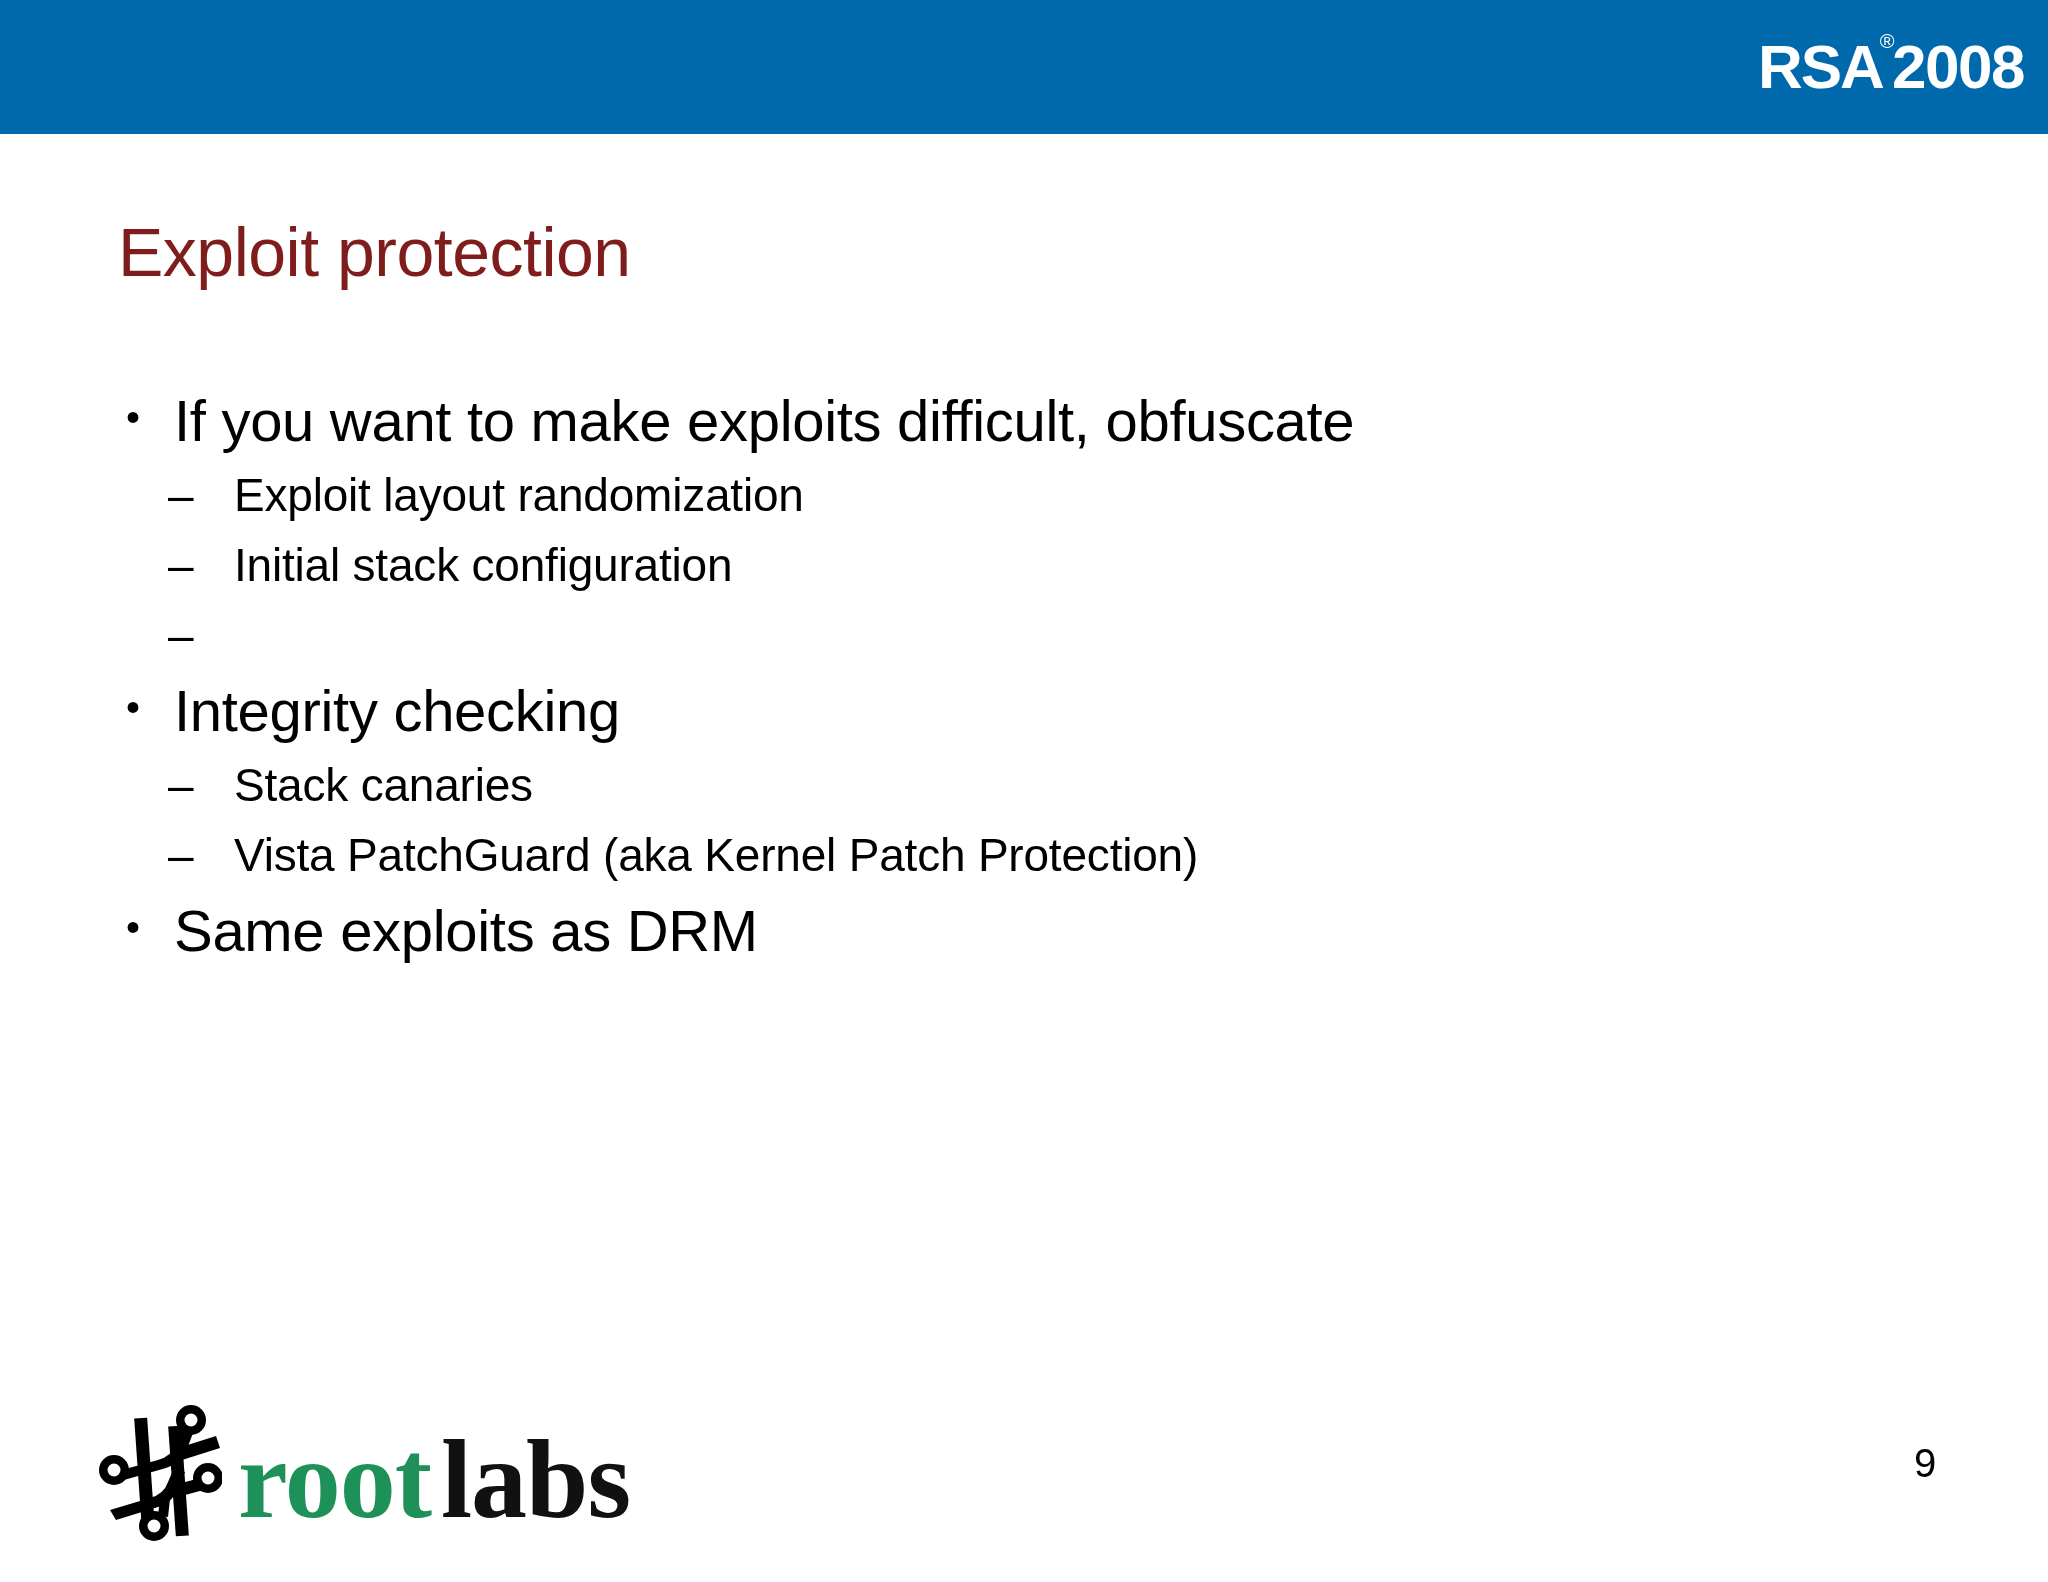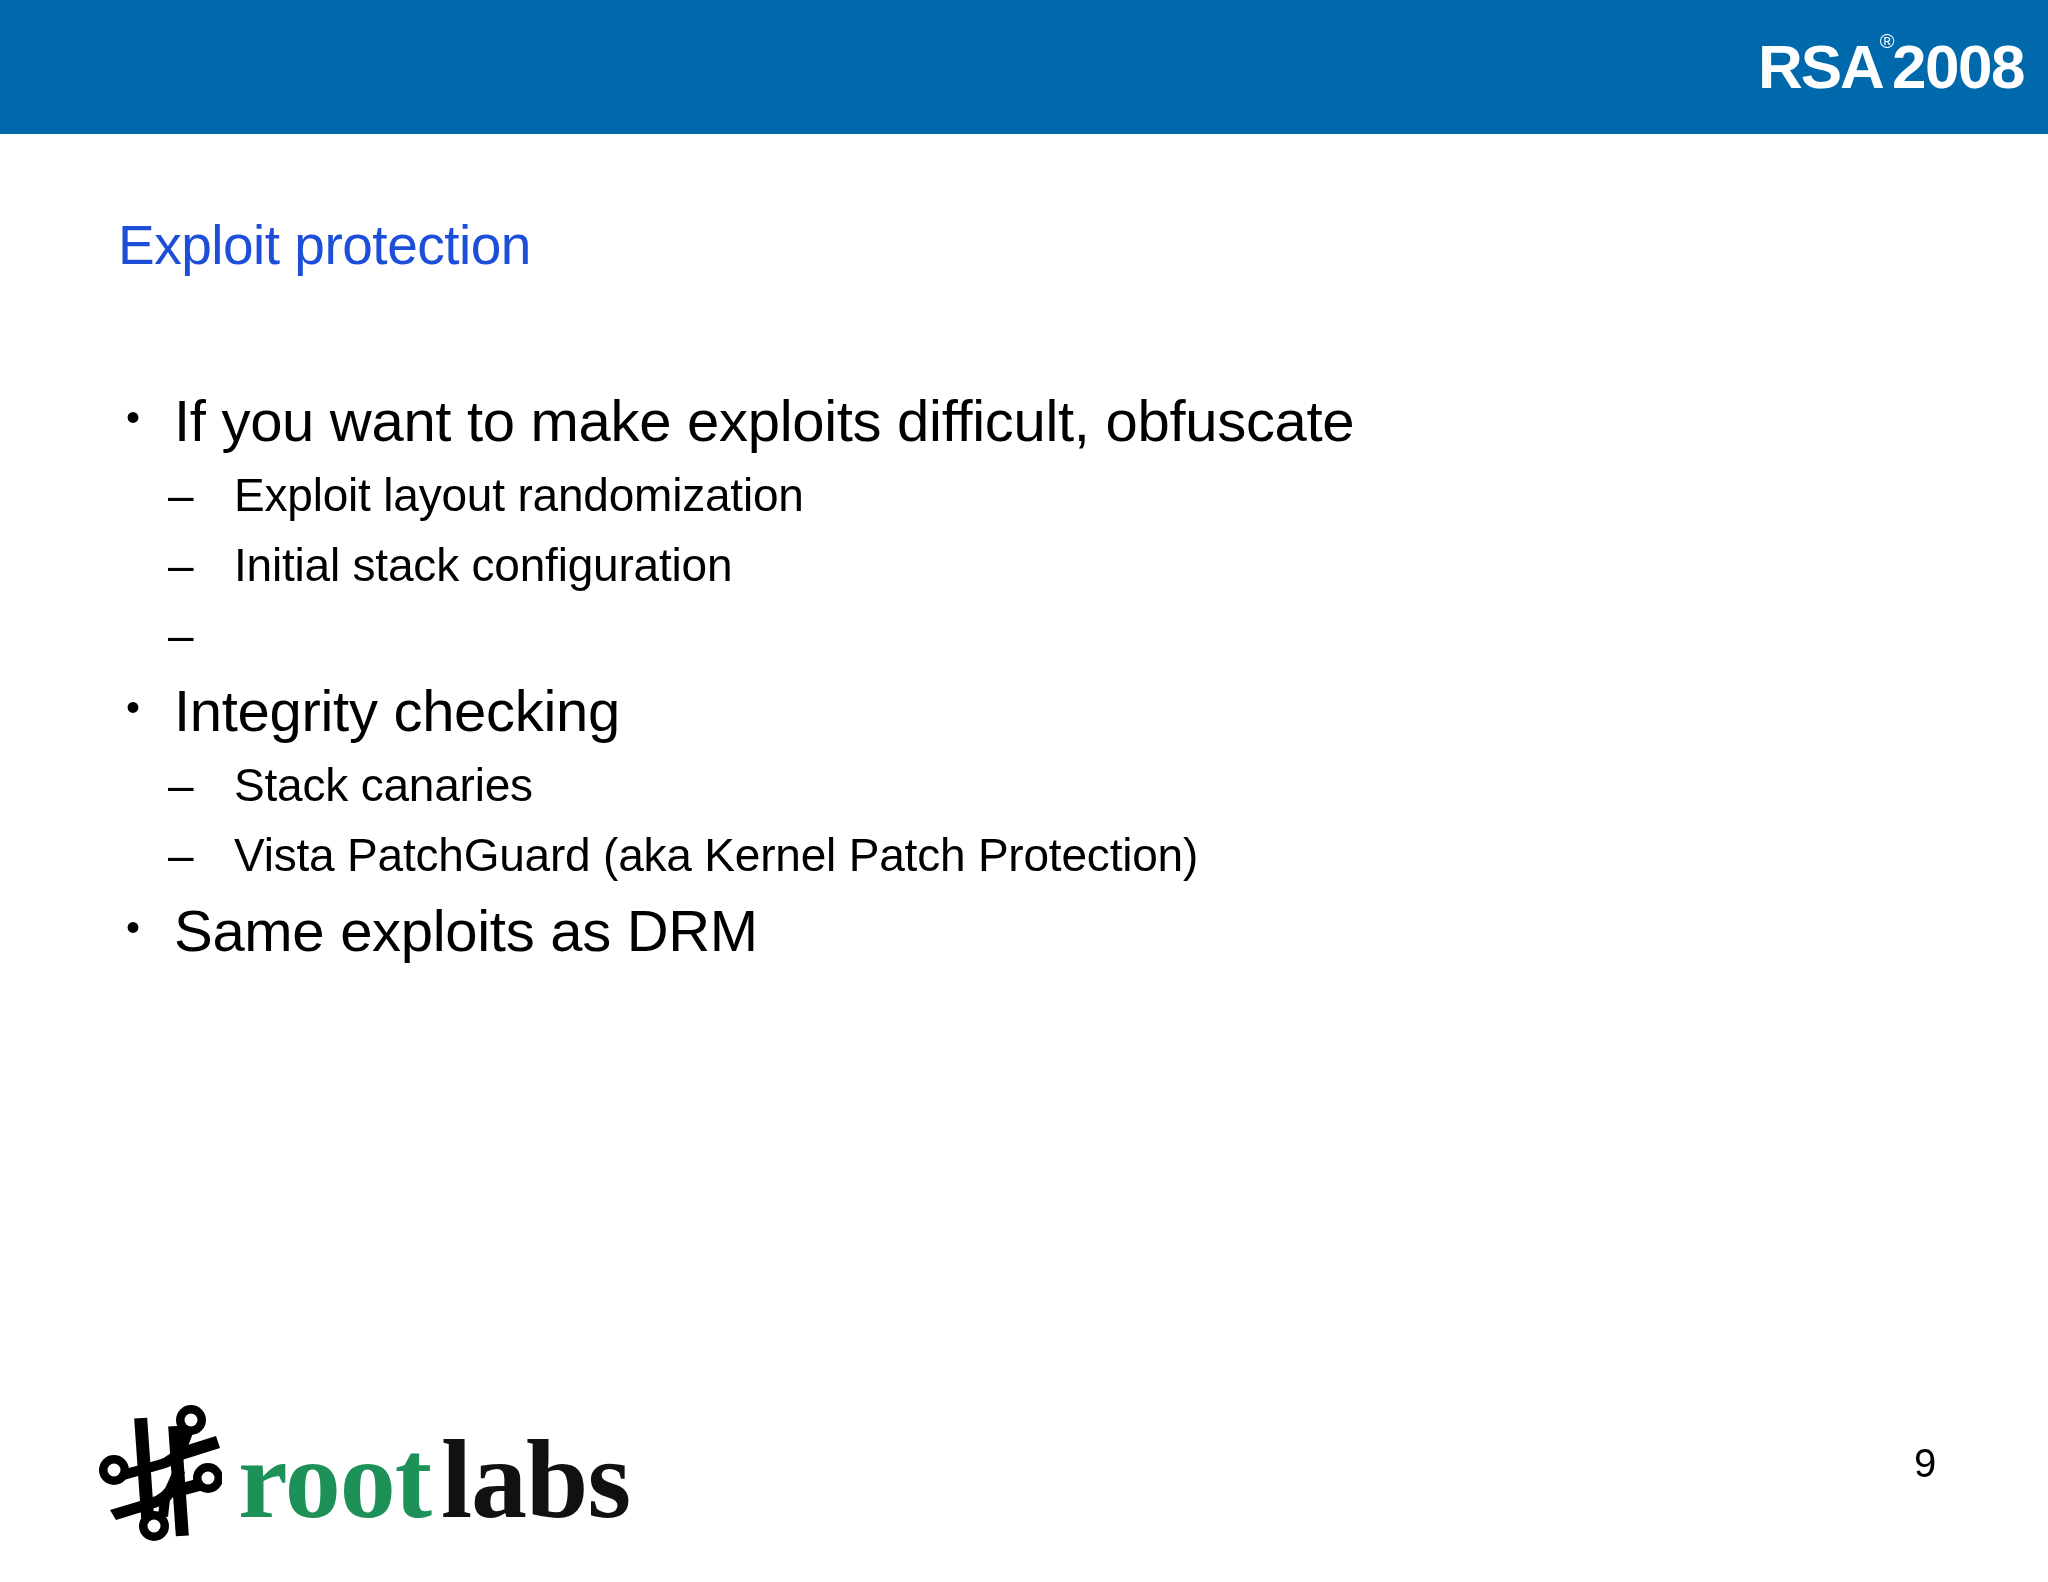--- a/index.html
+++ b/index.html
@@ -62,23 +62,23 @@
   .logo-year {
     font-weight: bold;
     letter-spacing: -1.5px;
   }
 
   
   .slide-title {
     position: absolute;
     left: 118px;
     top: 218px;
-    font-size: 55px;
-    line-height: 1;
-    color: #1d4ed8;
+    font-size: 68px;
+    line-height: 1;
+    color: #7f1d1d;
     font-weight: normal;
     letter-spacing: -0.5px;
     white-space: nowrap;
   }
 
   
   .body-list {
     position: absolute;
     left: 110px;
     top: 392px;

